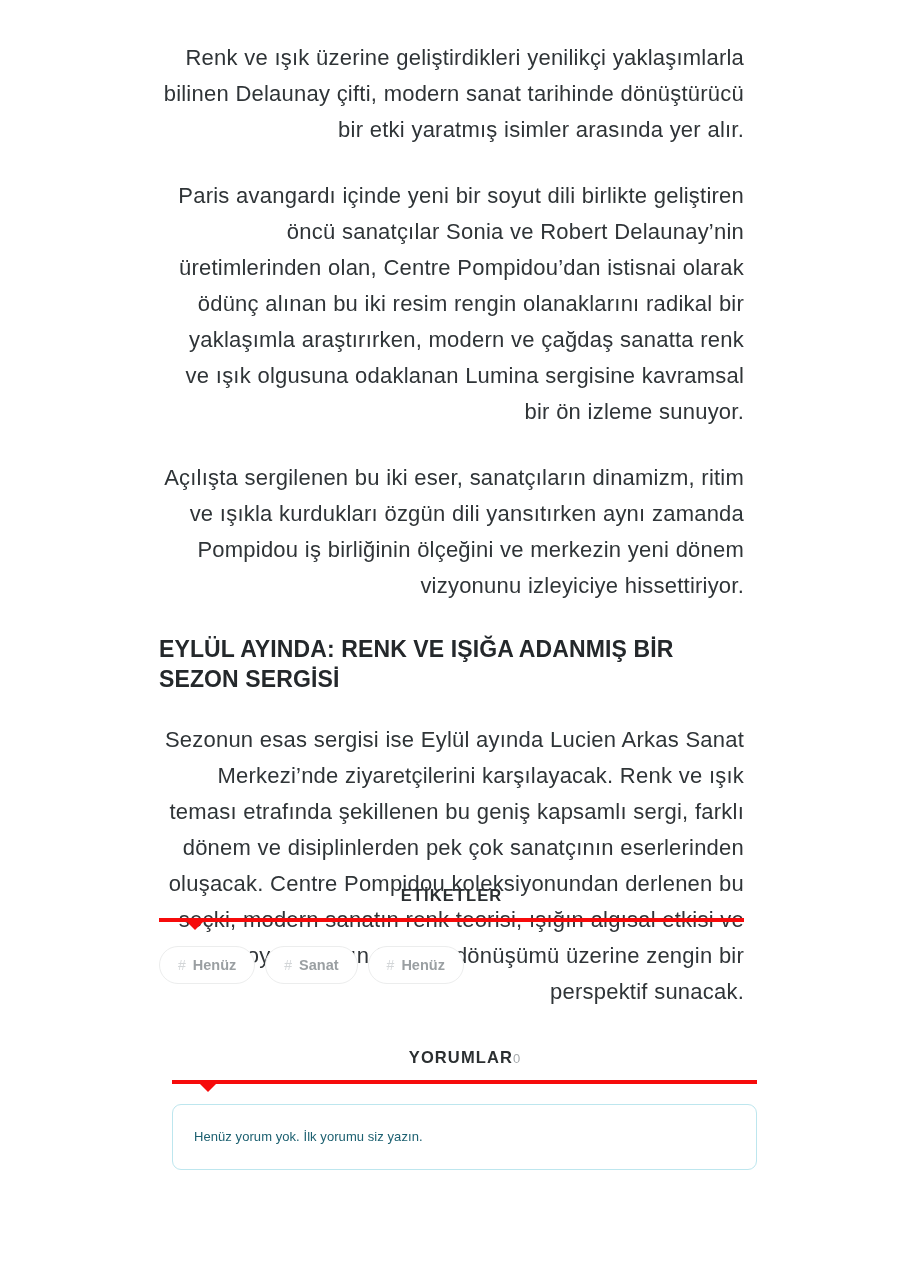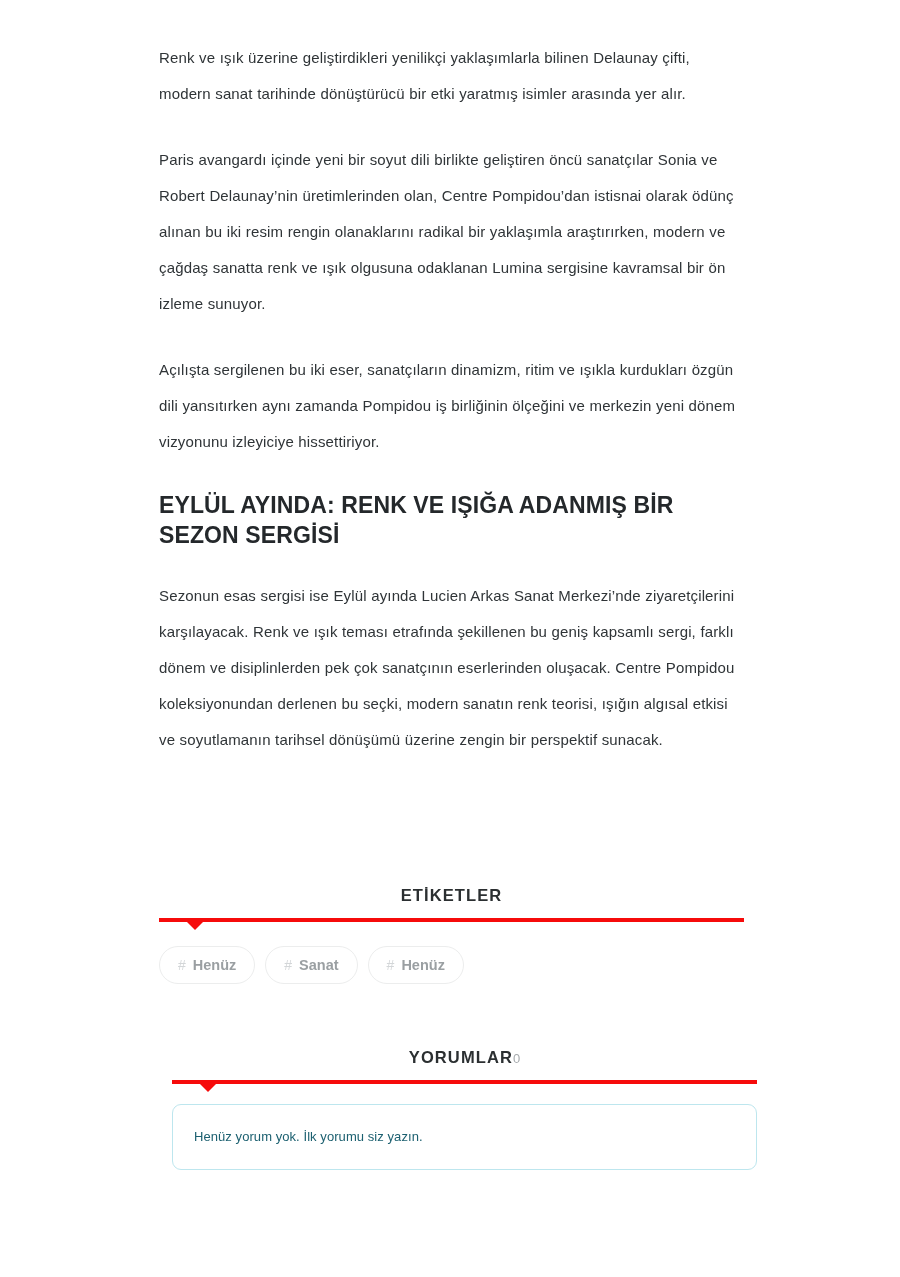--- a/index.html
+++ b/index.html
@@ -30,25 +30,26 @@
     width: 585px;
   }
 
   
   .article {
     padding-top: 40px;
   }
 
   .article p {
     margin: 0 0 30px 0;
-    font-size: 15px;
+    font-size: 22px;
     line-height: 36px;
     color: #2f3437;
     letter-spacing: 0.01em;
     word-spacing: 0.01em;
+    text-align: right;
   }
 
   .article p:last-of-type {
     margin-bottom: 16px;
   }
 
   .article h3.sub-heading {
     margin: 0 0 28px 0;
     font-size: 23px;
     line-height: 30px;

